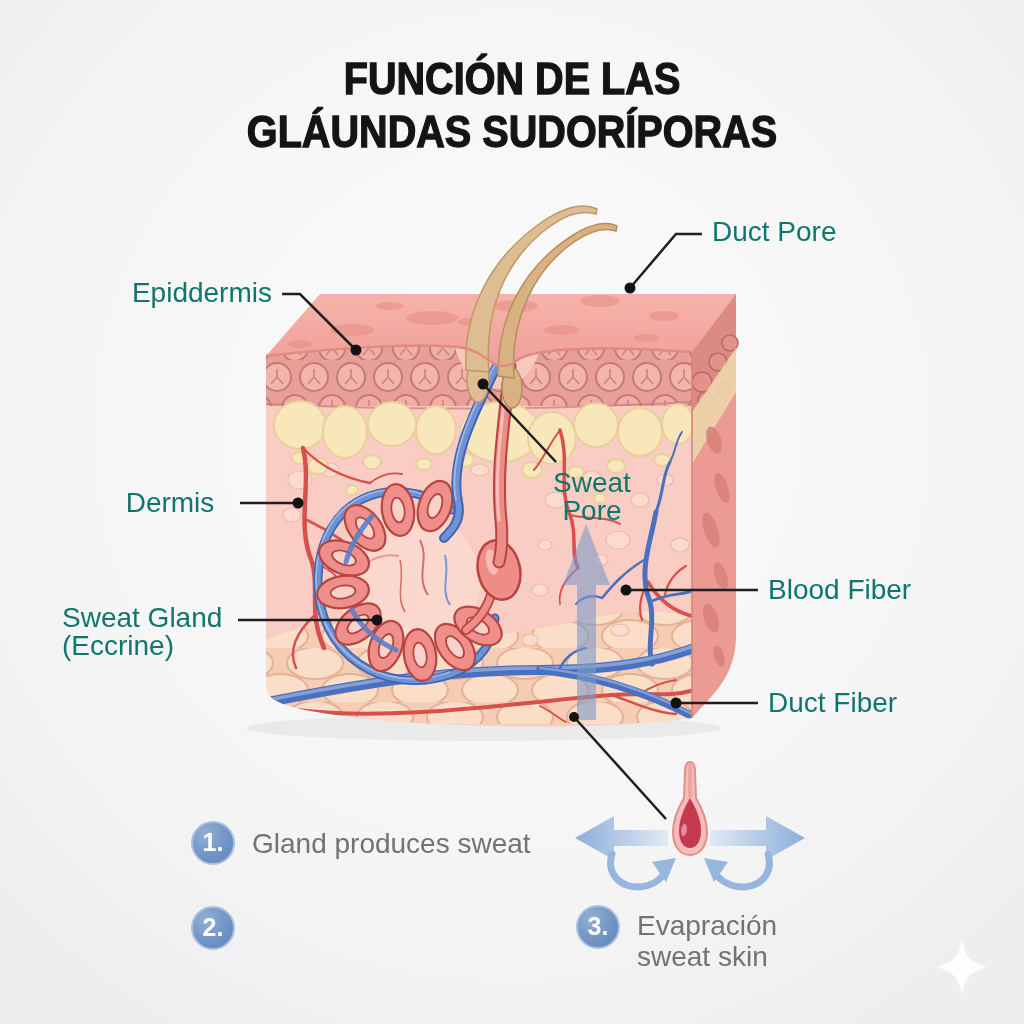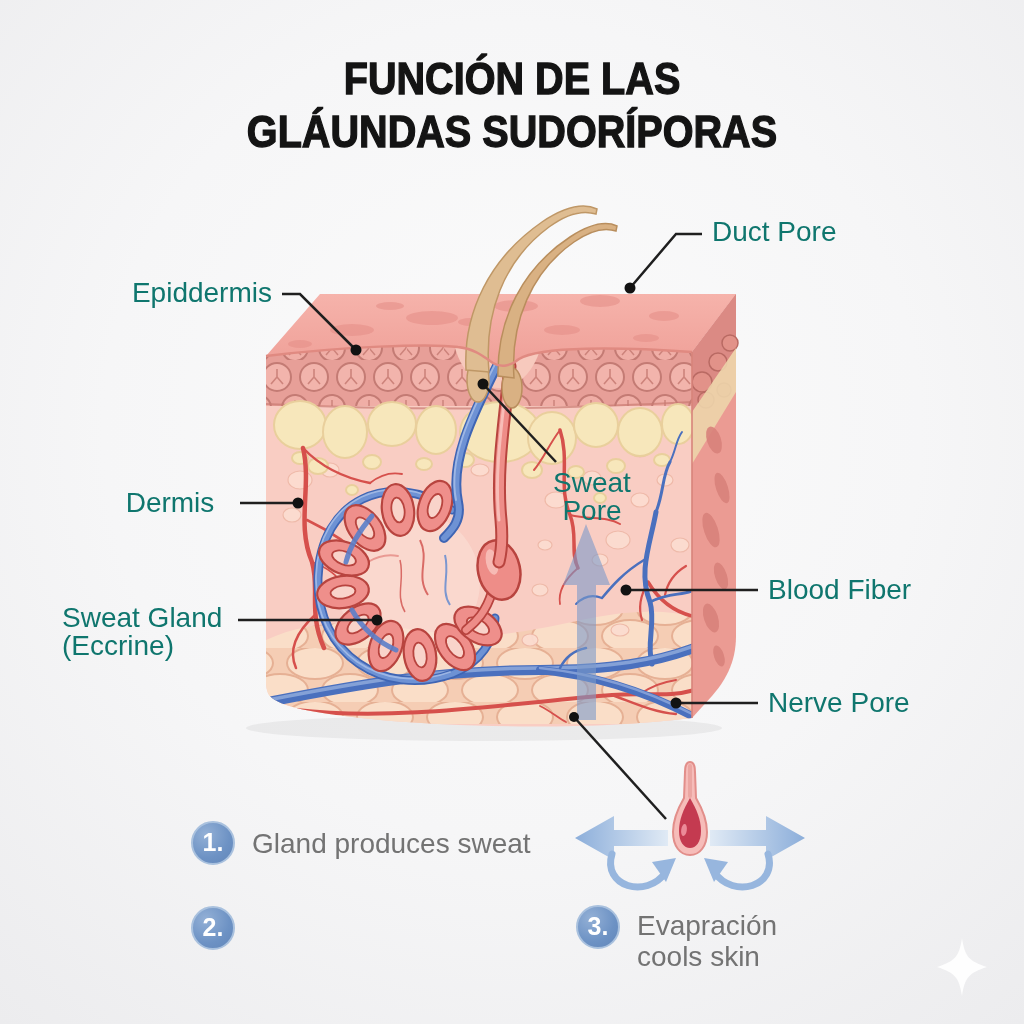--- a/index.html
+++ b/index.html
@@ -348,26 +348,26 @@
 </svg>
 
   <h1 class="title"><span class="title-inner">FUNCIÓN DE LAS GLÁUNDAS SUDORÍPORAS</span></h1>
 
   <div class="lbl" id="lbl-duct-pore">Duct Pore</div>
   <div class="lbl" id="lbl-sweat-pore">Sweat Pore</div>
   <div class="lbl" id="lbl-epidermis">Epiddermis</div>
   <div class="lbl" id="lbl-dermis">Dermis</div>
   <div class="lbl" id="lbl-sweat-gland">Sweat Gland (Eccrine)</div>
   <div class="lbl" id="lbl-blood-vessel">Blood Fiber</div>
-  <div class="lbl" id="lbl-nerve-fiber">Nerve Pore</div>
+  <div class="lbl" id="lbl-nerve-fiber">Duct Fiber</div>
 
   <div class="step" id="step-1">
     <div class="badge">1.</div>
     <div class="step-text">Gland produces sweat</div>
   </div>
   <div class="step" id="step-2">
     <div class="badge">2.</div>
   </div>
   <div class="step" id="step-3">
     <div class="badge">3.</div>
-    <div class="step-text">Evapración cools skin</div>
+    <div class="step-text">Evapración sweat skin</div>
   </div>
 </div>
 
 </body></html>

